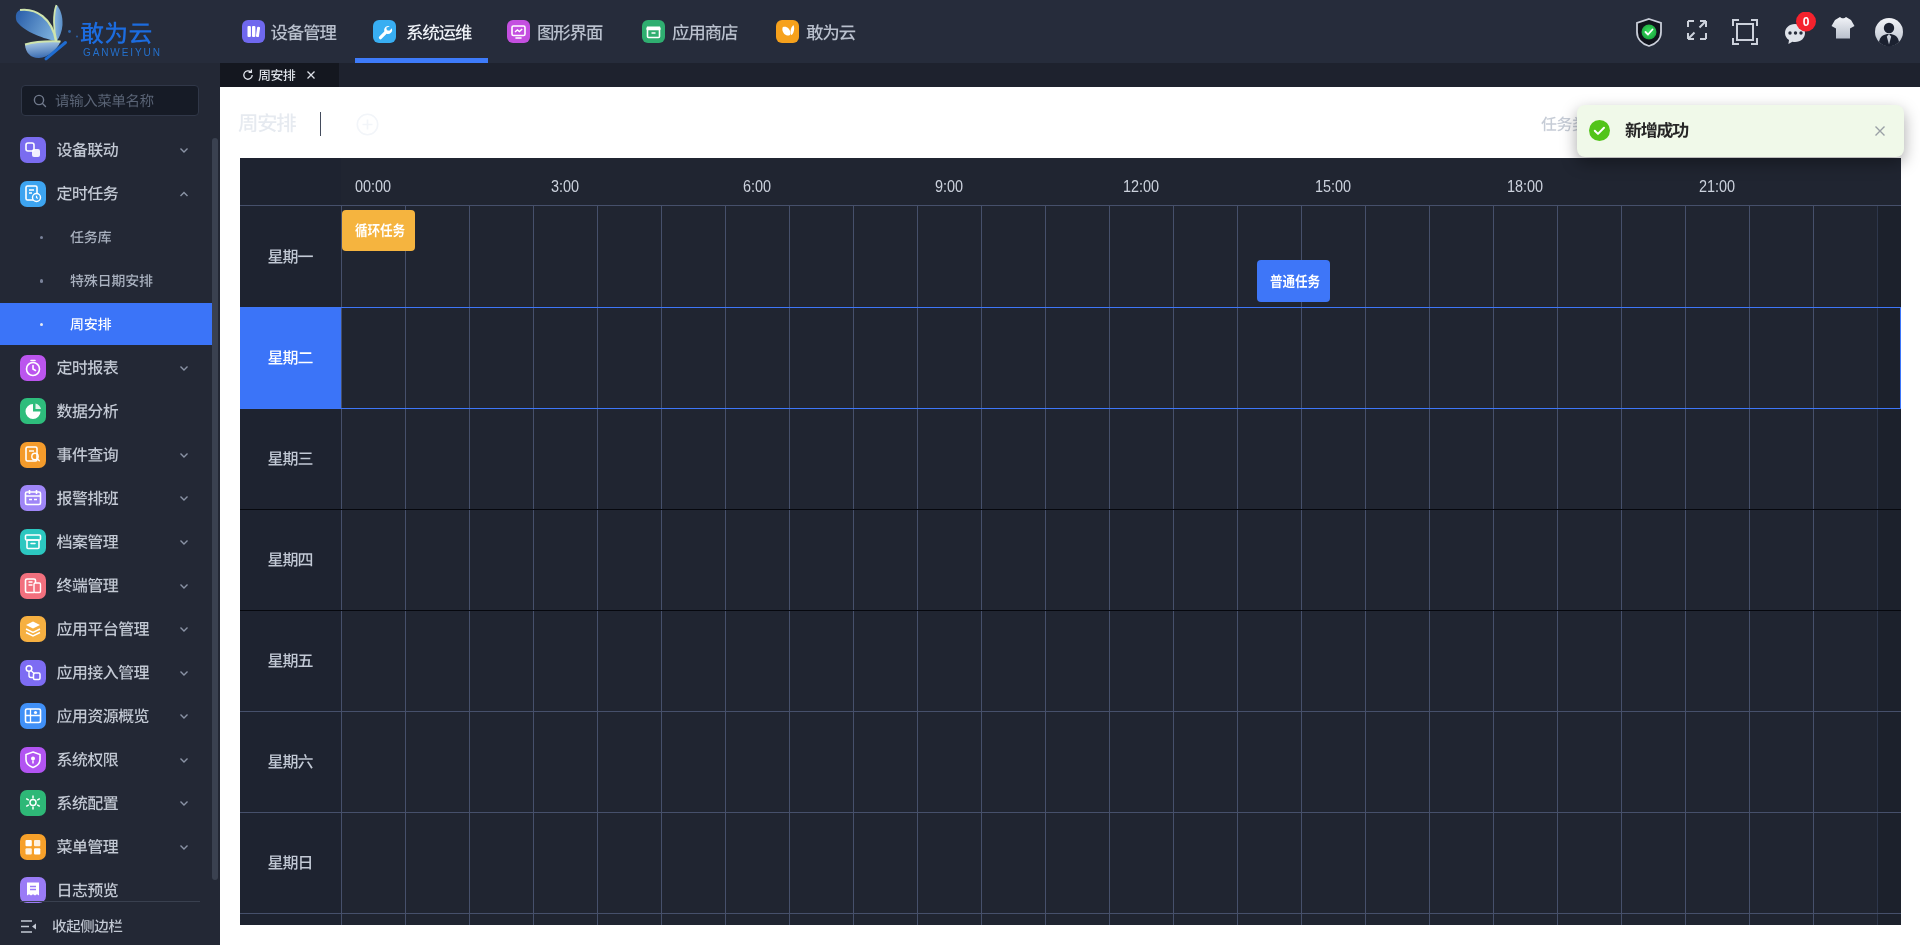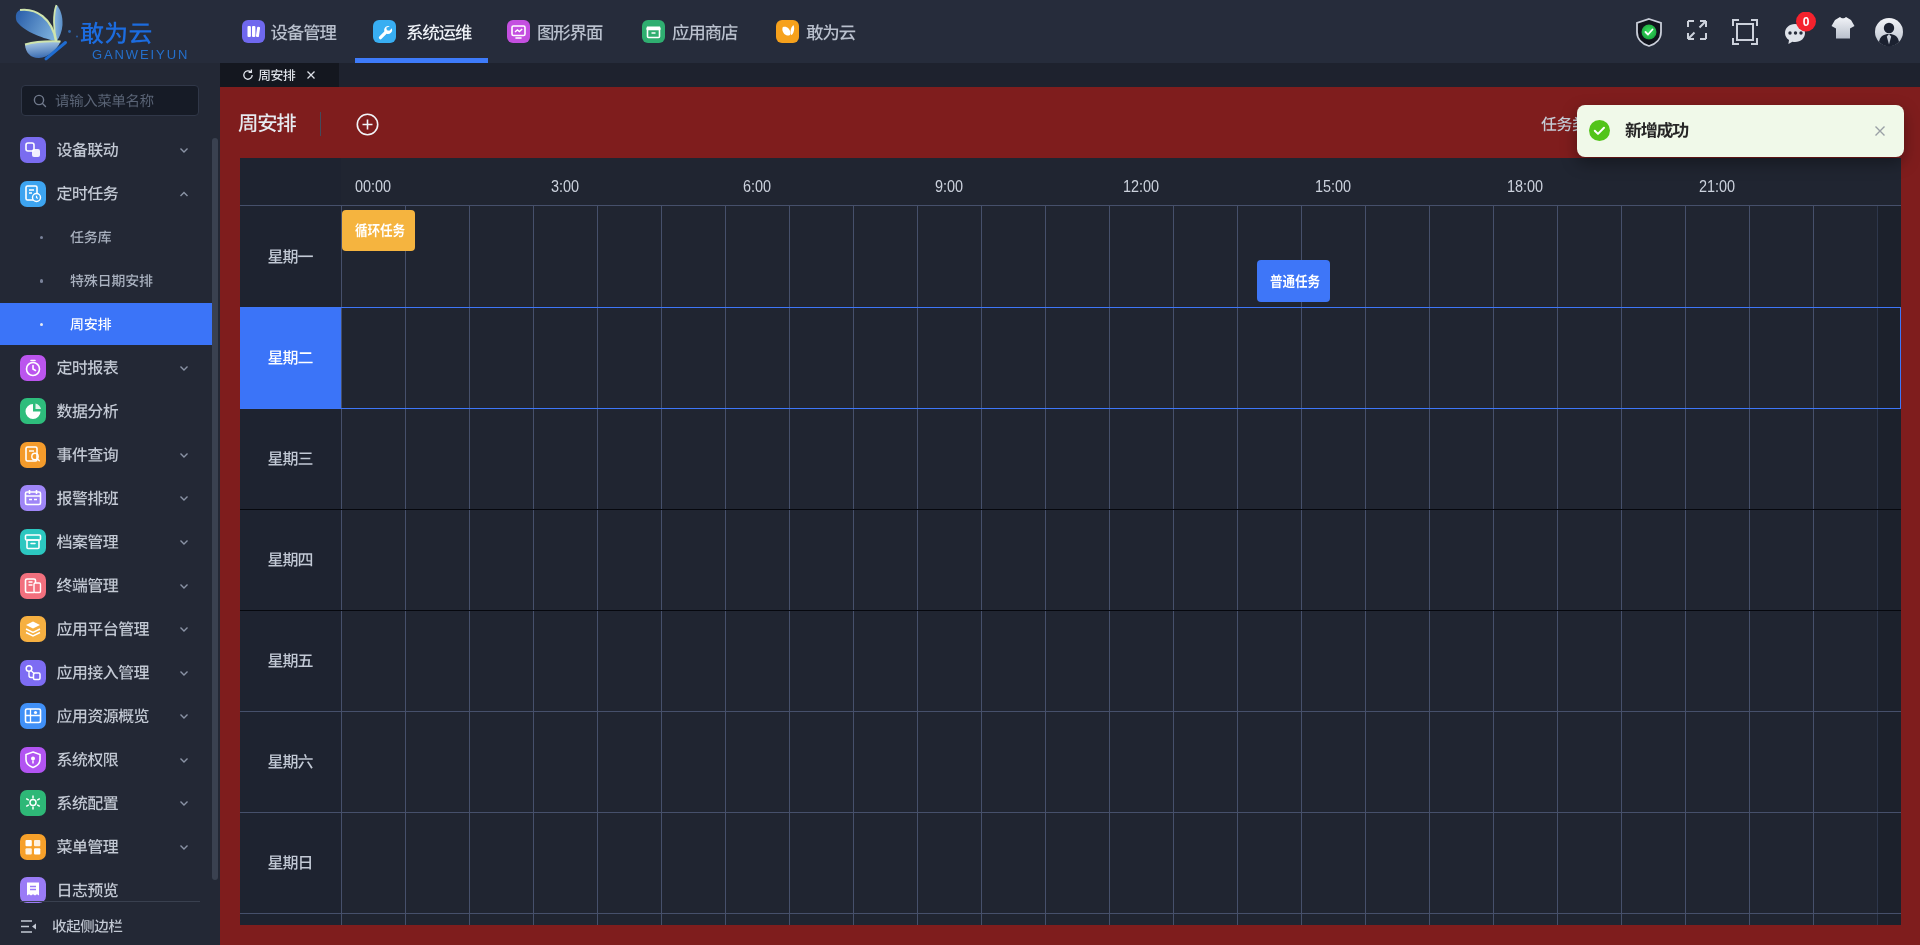--- a/index.html
+++ b/index.html
@@ -1,19 +1,19 @@
 <!DOCTYPE html>
 <html><head><meta charset="utf-8"><style>
 *{margin:0;padding:0;box-sizing:border-box}
 html,body{width:1920px;height:945px;overflow:hidden;background:#12151e;
   font-family:"Liberation Sans",sans-serif;position:relative}
 .abs{position:absolute}
 #nav{position:absolute;left:0;top:0;width:1920px;height:63px;background:#262c3b}
 #side{position:absolute;left:0;top:63px;width:220px;height:882px;background:#232835}
-#main{position:absolute;left:220px;top:63px;width:1700px;height:882px;background:#7f1d1d}
+#main{position:absolute;left:220px;top:63px;width:1700px;height:882px;background:#ffffff}
 #tabbar{position:absolute;left:0;top:0;width:1700px;height:24px;background:#1e222e}
 #tab{position:absolute;left:0;top:0;width:119px;height:24px;background:#14171f}
 #grid{position:absolute;left:20px;top:95px;width:1661px;height:767px;background:#202531}
 .vline{position:absolute;width:1px;background:#46506b}
 .hline{position:absolute;height:1px;background:#46506b}
 .navicon{position:absolute;width:23px;height:23px;border-radius:6px;top:20px;background-image:linear-gradient(rgba(255,255,255,.16),rgba(255,255,255,0) 65%)}
 .sicon{position:absolute;width:26px;height:26px;border-radius:7px;left:20px;background-image:linear-gradient(rgba(255,255,255,.16),rgba(255,255,255,0) 65%)}
 .chev{position:absolute;left:178px;width:12px;height:12px}
 svg{display:block}
 #cjk{position:absolute;left:0;top:0;z-index:50;pointer-events:none}
@@ -39,21 +39,21 @@
 <path d="M20 10 C36 8 52 18 56 41 C40 38 22 30 16.5 21 C15 16 16 11.5 20 10 Z" fill="url(#bw1)"></path>
 <path d="M20 10 C36 8 52 18 56 41" stroke="#cfe4ad" stroke-width="2.2" fill="none"></path>
 <path d="M56.5 5 C60 8 63 16 62.5 25 C62 31 60 37 56.5 41.5 C54.5 34 53.5 25 54 16 C54.3 11 55 7 56.5 5 Z" fill="url(#bw2)"></path>
 <path d="M56.5 5 C54.8 9 54 15 54 22 C54 29 55 36 56.5 41.5" stroke="#cfe4ad" stroke-width="1.8" fill="none"></path>
 <path d="M25 44.5 C36 41.5 50 41 60.5 41.5 C57 50 48 57.5 39 58 C31 58.3 25.5 53 25 44.5 Z" fill="url(#bw3)"></path>
 <path d="M25 44.5 C36 41.5 50 41 60.5 41.5" stroke="#cfe4ad" stroke-width="2" fill="none"></path>
 <path d="M46 58.8 L65.5 42.5" stroke="#1f6cd0" stroke-width="3" stroke-linecap="round"></path>
 <circle cx="69.5" cy="31.5" r="1.4" fill="#2f66ab"></circle>
       <circle cx="77" cy="36.5" r="1.1" fill="#2a5c9c"></circle>
 </svg>
-    <div class="abs" style="left:92px;top:46.5px;font-size:13px;letter-spacing:1.9px;color:#2470cc">GANWEIYUN</div>
+    <div class="abs" style="left:83px;top:46.5px;font-size:10px;letter-spacing:1.9px;color:#2470cc">GANWEIYUN</div>
   </div>
 <div id="navwrap" class="abs" style="left:0;top:0;width:1920px;height:63px">
     <div class="navicon" style="left:242px;background:#6f68ee"></div>
     <svg class="abs" style="left:242px;top:20px;z-index:2" width="23" height="23" viewBox="0 0 23 23">
       <rect x="5.5" y="6" width="3.4" height="11" rx="1" fill="#fff"></rect>
       <rect x="10" y="6" width="3.4" height="11" rx="1" fill="#fff"></rect>
       <rect x="14.5" y="6.8" width="3" height="10.2" rx="1" fill="#fff" transform="rotate(8 16 12)"></rect>
     </svg>
     <div class="navicon" style="left:373px;background:#38aef2"></div>
     <svg class="abs" style="left:373px;top:20px;z-index:2" width="23" height="23" viewBox="0 0 23 23">

